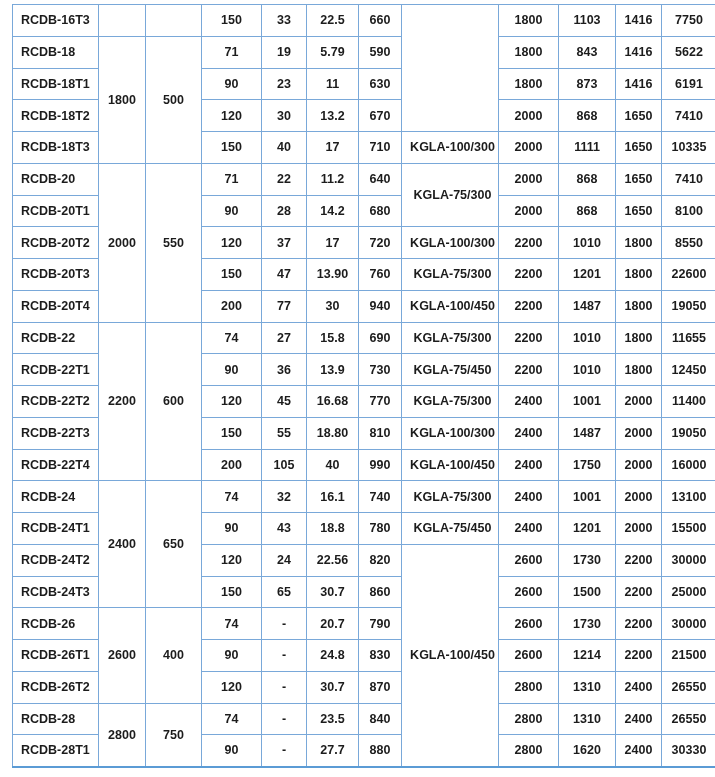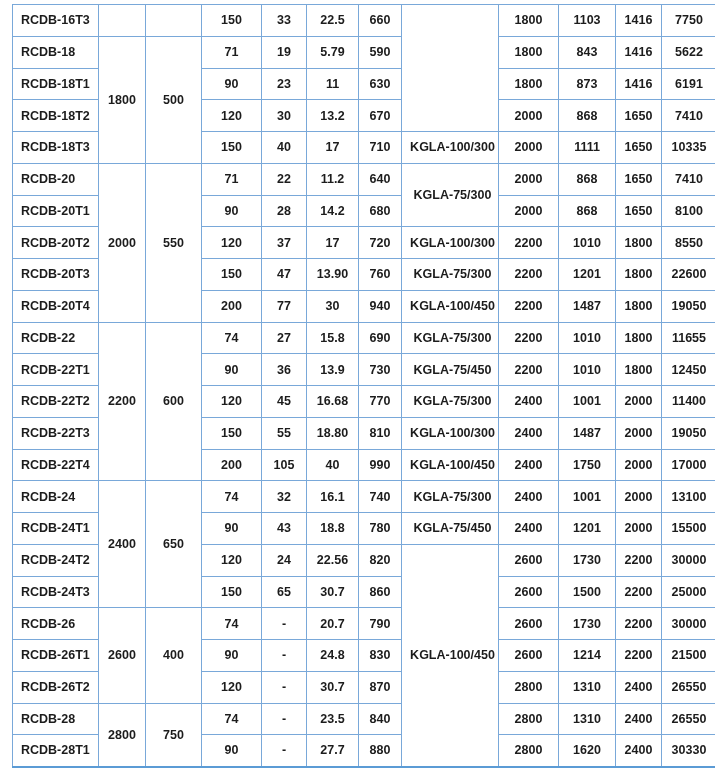--- a/index.html
+++ b/index.html
@@ -234,21 +234,21 @@
         <tr>
           <td class="left">RCDB-22T4</td>
           <td>200</td>
           <td>105</td>
           <td>40</td>
           <td>990</td>
           <td class="kleft">KGLA-100/450</td>
           <td>2400</td>
           <td>1750</td>
           <td>2000</td>
-          <td>17000</td>
+          <td>16000</td>
         </tr>
         <tr>
           <td class="left">RCDB-24</td>
           <td rowspan="4">2400</td>
           <td rowspan="4">650</td>
           <td>74</td>
           <td>32</td>
           <td>16.1</td>
           <td>740</td>
           <td class="kleft">KGLA-75/300</td>

